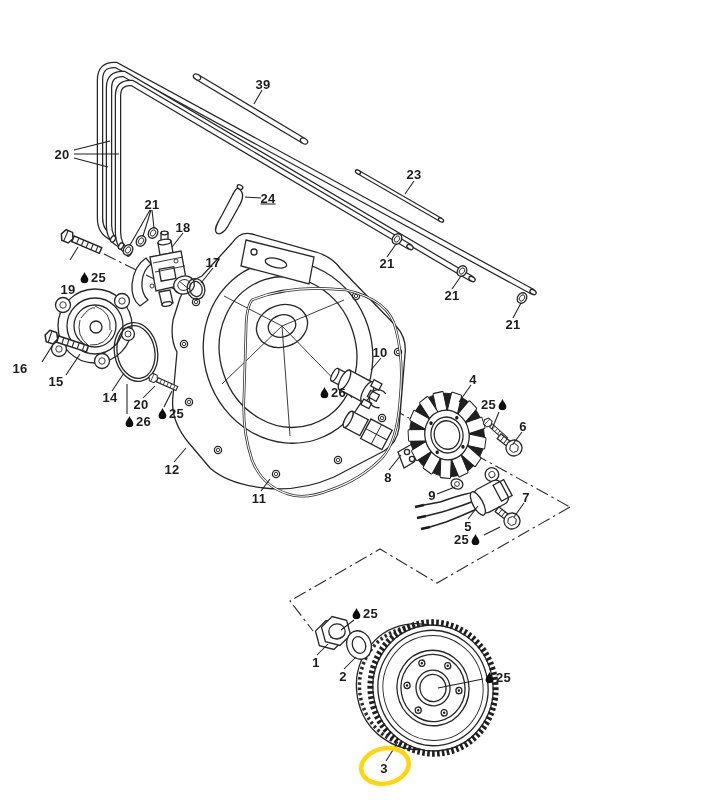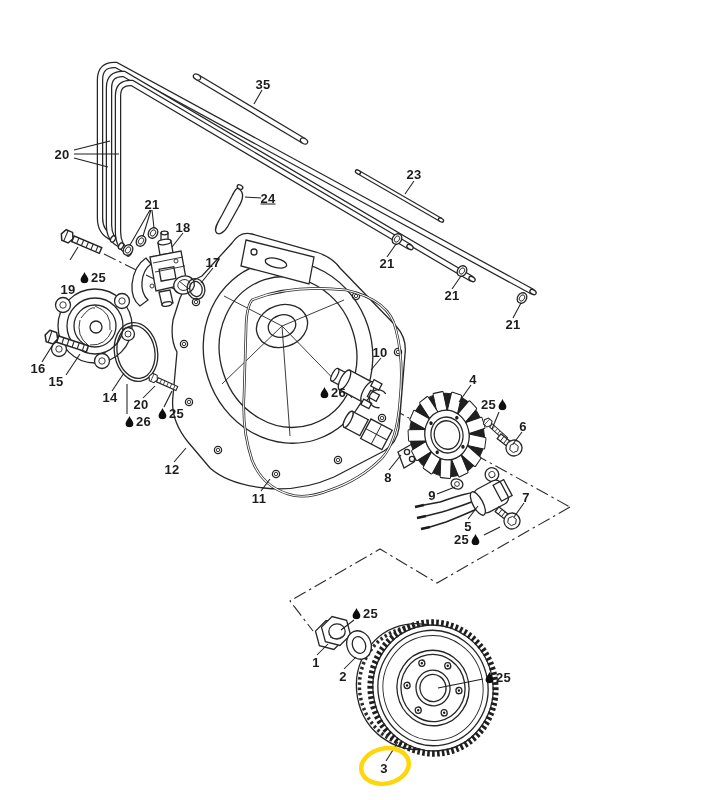--- a/index.html
+++ b/index.html
@@ -349,21 +349,21 @@
     <g transform="translate(385,766) rotate(-12)">
       <ellipse rx="24" ry="17.5" fill="none" stroke="#ffd60a" stroke-width="4.5"></ellipse>
     </g>
   </svg>
 
   <div id="callout-layer">
       <div class="callout" style="left: 62px; top: 154px;">
         <span>20</span>
       </div>
       <div class="callout" style="left: 263px; top: 84px;">
-        <span>35</span>
+        <span>39</span>
       </div>
       <div class="callout" style="left: 268px; top: 198px; text-decoration: underline;">
         <span>24</span>
       </div>
       <div class="callout" style="left: 414px; top: 174px;">
         <span>23</span>
       </div>
       <div class="callout" style="left: 152px; top: 204px;">
         <span>21</span>
       </div>
@@ -384,21 +384,21 @@
       </div>
       <div class="callout" style="left: 387px; top: 263px;">
         <span>21</span>
       </div>
       <div class="callout" style="left: 452px; top: 295px;">
         <span>21</span>
       </div>
       <div class="callout" style="left: 513px; top: 324px;">
         <span>21</span>
       </div>
-      <div class="callout" style="left: 38px; top: 368px; justify-content: flex-end;">
+      <div class="callout" style="left: 20px; top: 368px; justify-content: flex-end;">
         <span>16</span>
       </div>
       <div class="callout" style="left: 56px; top: 381px;">
         <span>15</span>
       </div>
       <div class="callout" style="left: 110px; top: 397px;">
         <span>14</span>
       </div>
       <div class="callout" style="left: 141px; top: 404px;">
         <span>20</span>

